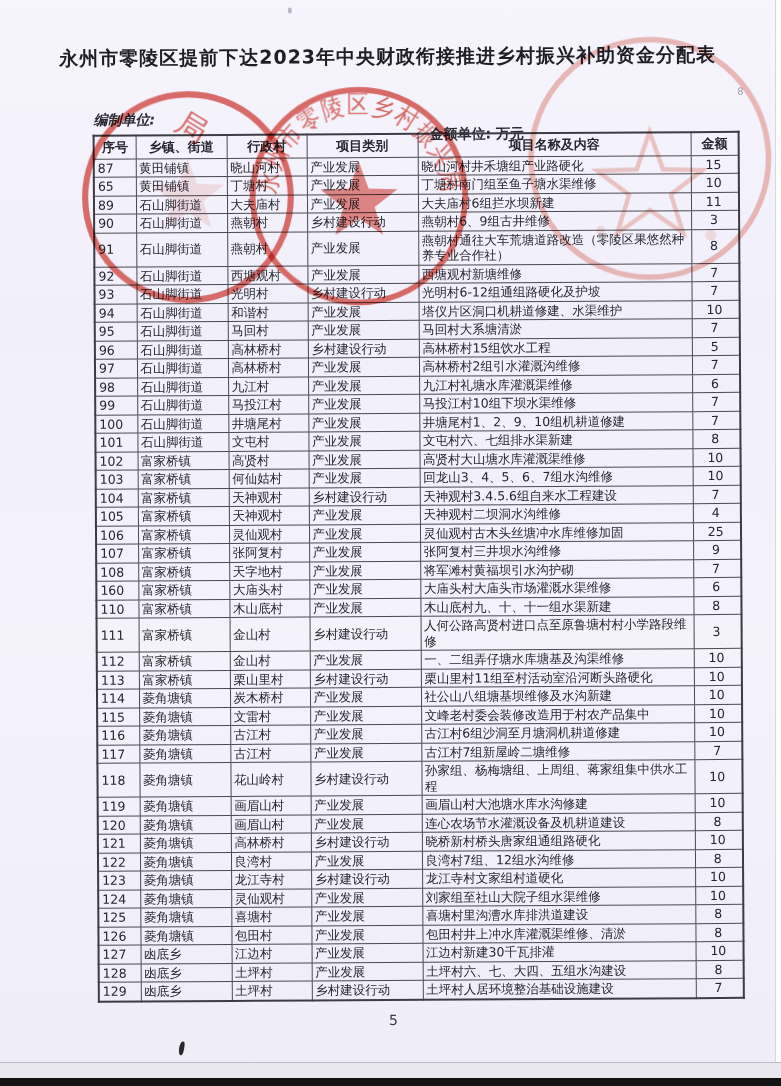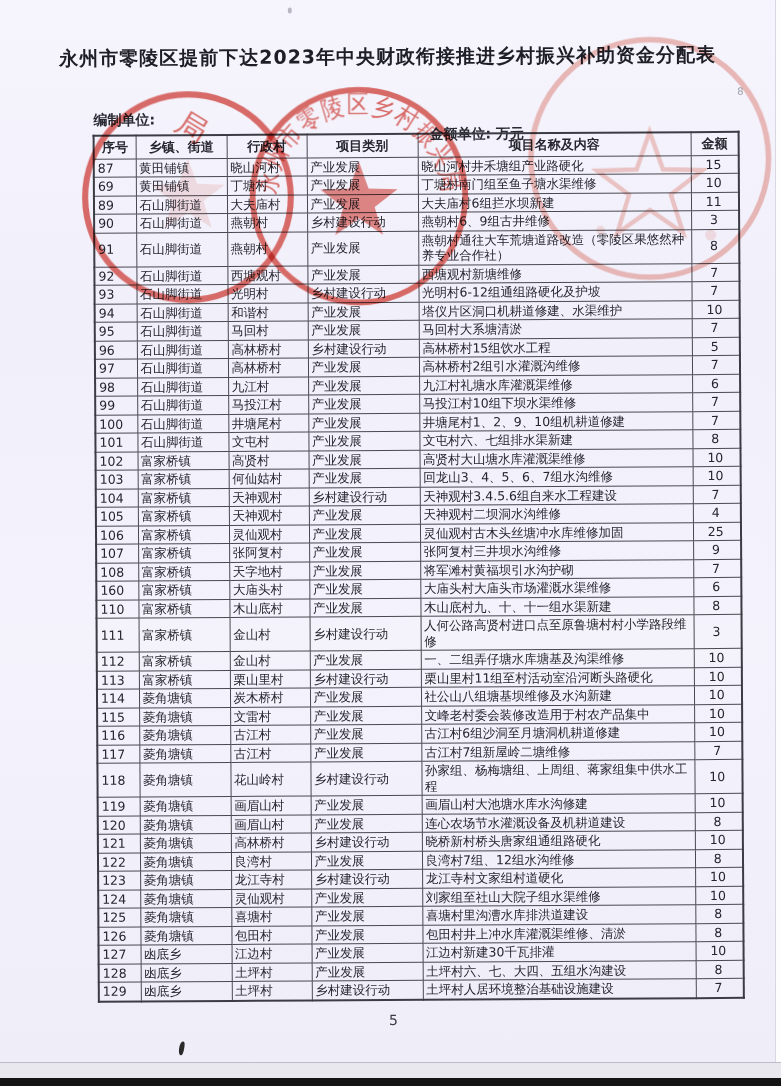--- a/index.html
+++ b/index.html
@@ -23,21 +23,21 @@
     position:absolute;left:0;top:1078px;width:781px;height:8px;background:#141414;
   }
   .right-edge{
     position:absolute;right:0;top:0;width:5px;height:1062px;background:#fdfdfe;border-left:1px solid #d9d8e2;
   }
   .doc-title{
     position:absolute;left:0;top:44px;width:781px;text-align:center;
     font-size:19px;font-weight:bold;letter-spacing:1px;color:#1e1e26;
   }
   .label-row{position:absolute;left:0;top:110px;width:781px;font-size:14px;color:#2a2a33;}
-  .prepared-by{position:absolute;left:96px;top:0;font-weight:600;}
+  .prepared-by{position:absolute;left:96px;top:0;font-weight:600;font-style:italic;}
   .amount-unit{position:absolute;left:432px;top:16px;font-weight:600;}
   table.alloc{
     position:absolute;left:95px;top:133px;width:645px;
     border-collapse:collapse;table-layout:fixed;
     font-size:12.5px;color:#26262e;
   }
   table.alloc th,table.alloc td{
     border:1px solid #4a4a52;
     padding:1px 3px;line-height:15.5px;vertical-align:middle;
     overflow:hidden;word-break:break-all;
@@ -102,21 +102,21 @@
       <tbody id="table-body">
           <tr>
             <td>87</td>
             <td>黄田铺镇</td>
             <td>晓山河村</td>
             <td>产业发展</td>
             <td>晓山河村井禾塘组产业路硬化</td>
             <td>15</td>
           </tr>
           <tr>
-            <td>69</td>
+            <td>65</td>
             <td>黄田铺镇</td>
             <td>丁塘村</td>
             <td>产业发展</td>
             <td>丁塘村南门组至鱼子塘水渠维修</td>
             <td>10</td>
           </tr>
           <tr>
             <td>89</td>
             <td>石山脚街道</td>
             <td>大夫庙村</td>

